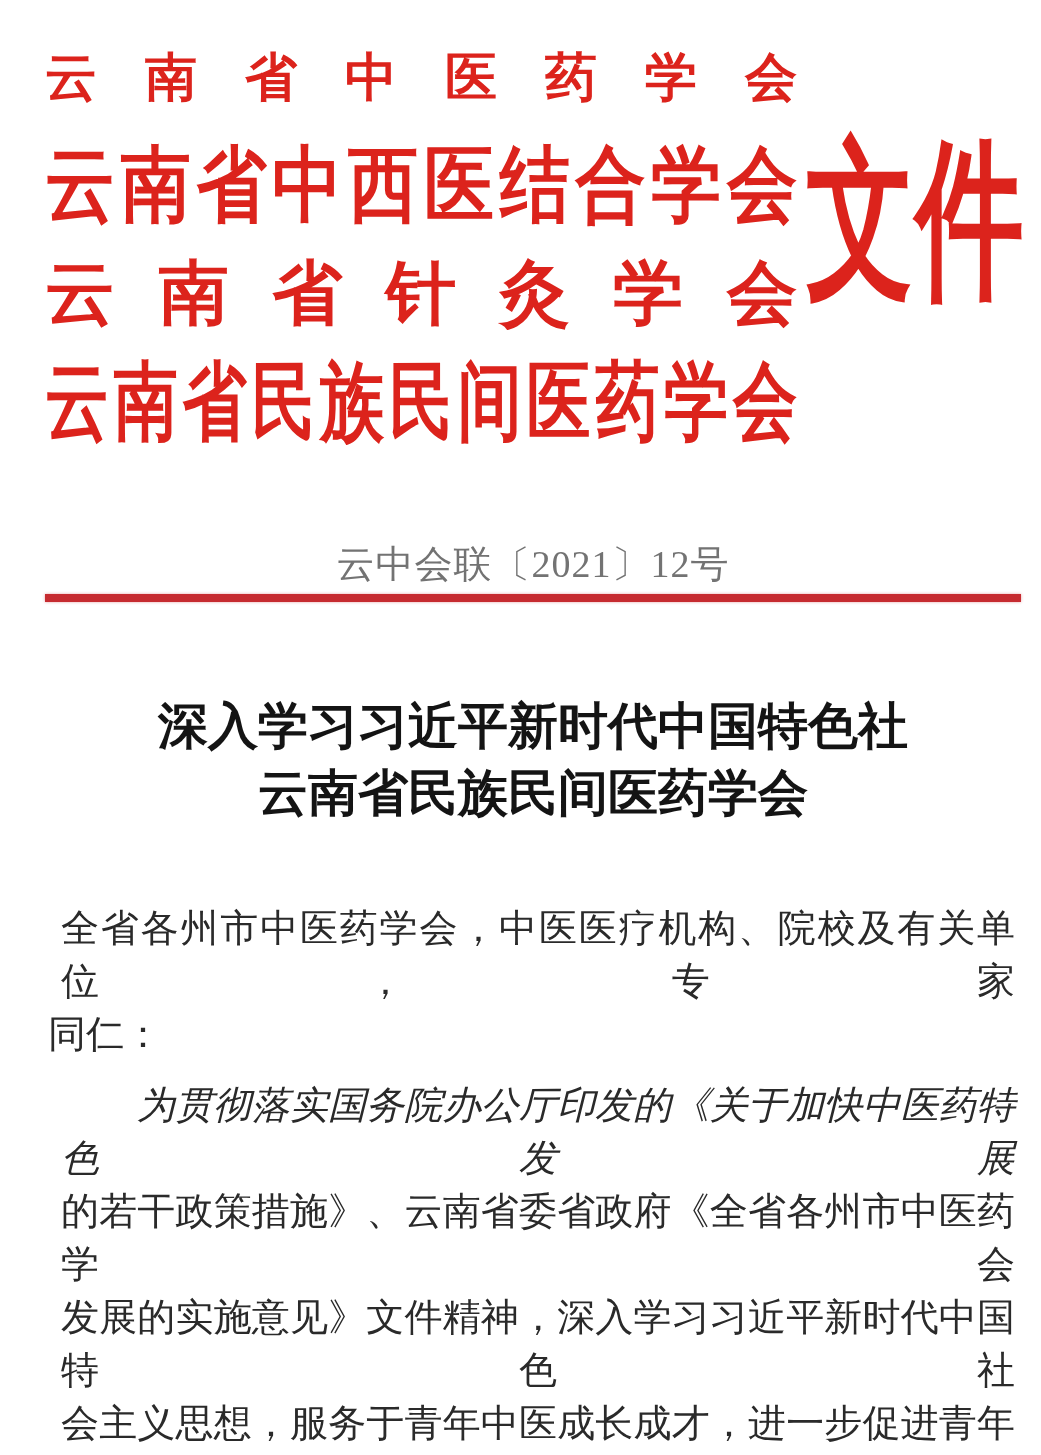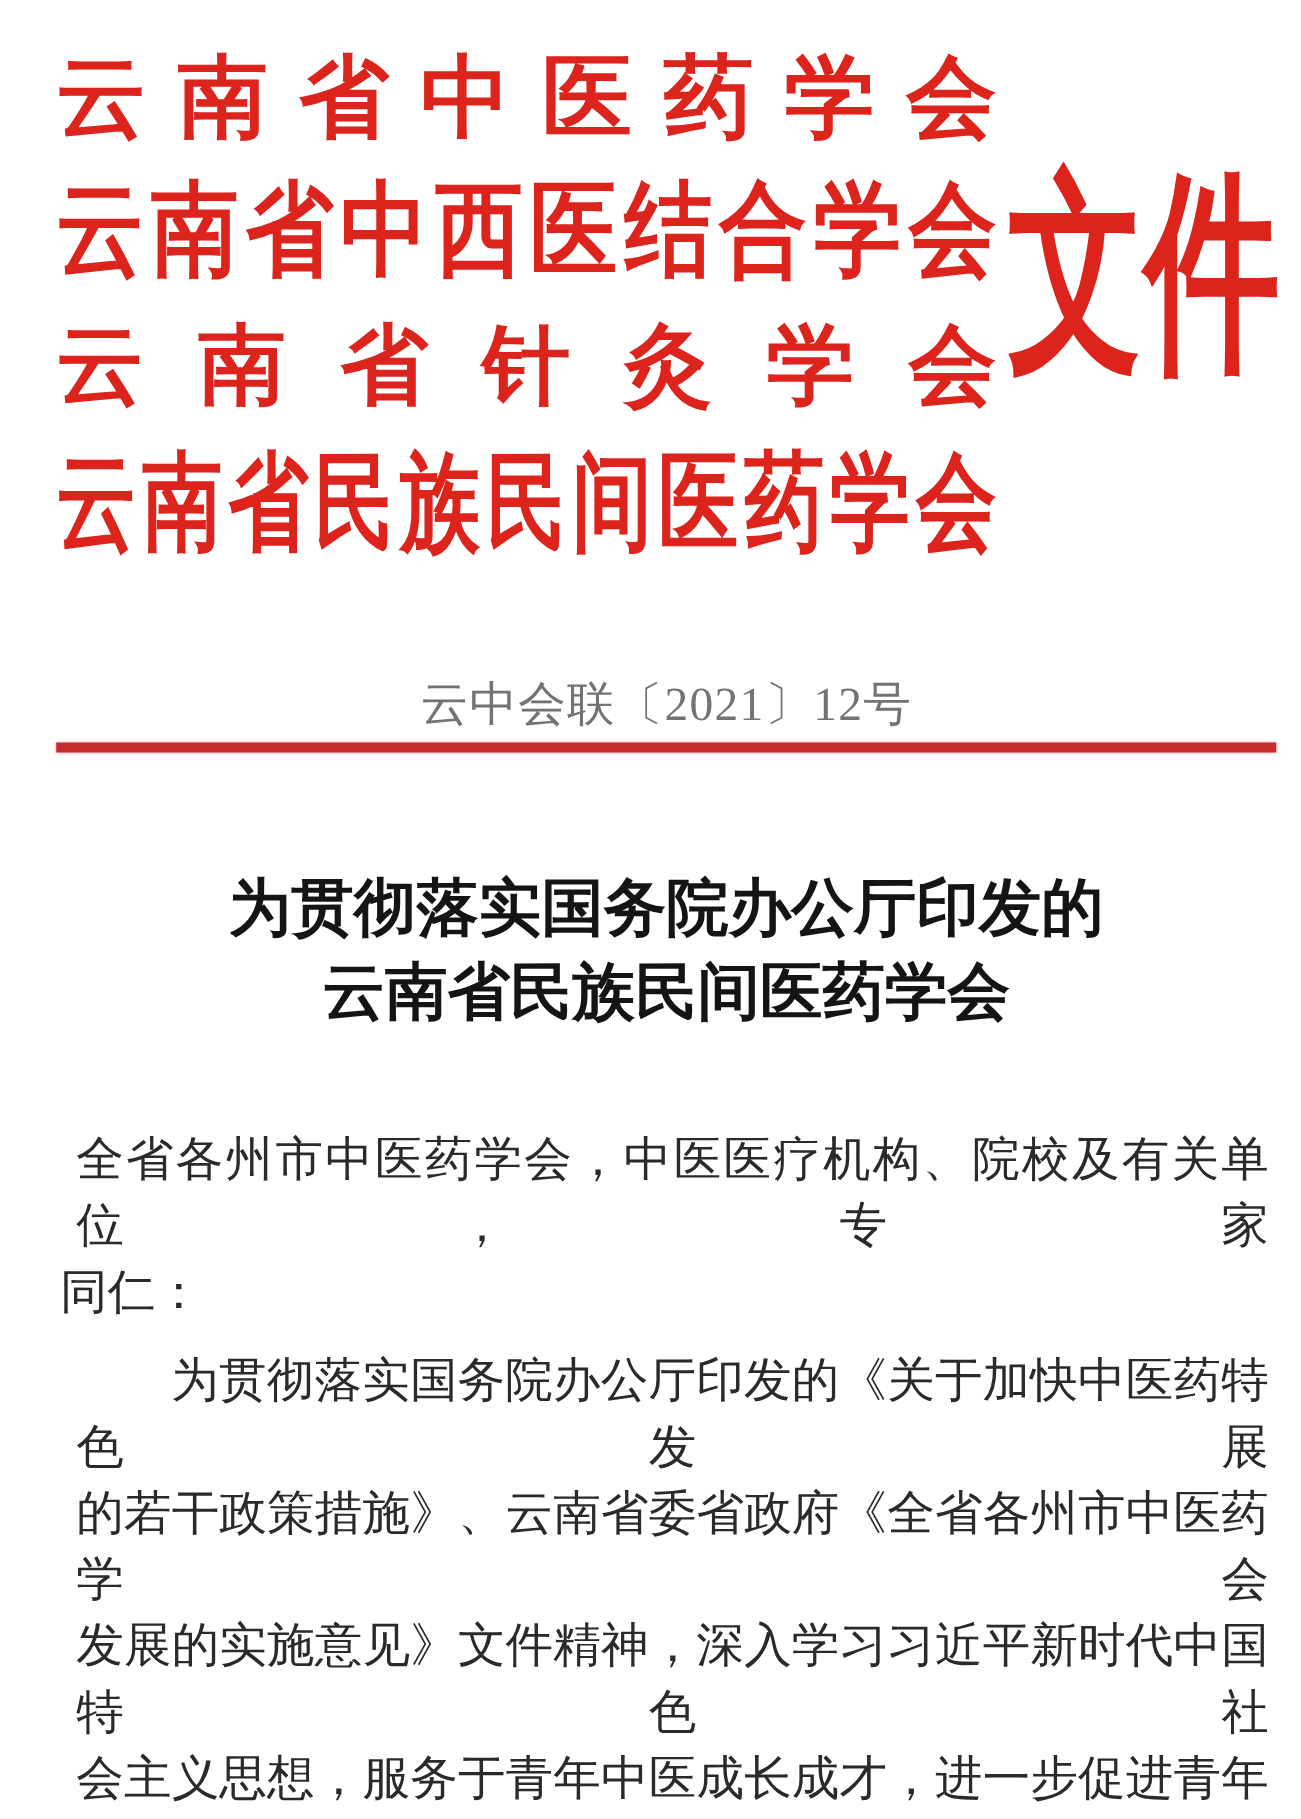--- a/index.html
+++ b/index.html
@@ -21,21 +21,21 @@
   .letterhead{position:absolute;top:28px;left:45px;right:16px;height:430px;}
   .orgs{width:752px;}
   .org{
     color:var(--header-red,#dc231c);
     font-weight:bold;
     text-align:justify;
     text-align-last:justify;
     -moz-text-align-last:justify;
     white-space:nowrap;
   }
-  .org-1{font-size:72px;height:108px;line-height:100px;}
+  .org-1{font-size:52px;height:108px;line-height:100px;}
   .org-2{font-size:70px;height:112px;line-height:102px;transform:scaleY(1.18);}
   .org-3{font-size:70px;height:108px;line-height:92px;}
   .org-4{font-size:64px;height:100px;line-height:96px;transform:scaleY(1.34);}
   .doc-type{
     position:absolute;top:106px;right:0;
     color:var(--header-red,#dc231c);
     font-weight:bold;
     font-size:150px;line-height:1;
     letter-spacing:2px;white-space:nowrap;
     transform:scale(0.72,1.15);
@@ -72,21 +72,21 @@
   }
   .bl{white-space:nowrap;}
   .bl.j{
     text-align:justify;
     text-align-last:justify;
     -moz-text-align-last:justify;
     white-space:normal;
     margin-left:13px;
   }
   .bl.indent{text-indent:76px;}
-  .bl.gap{margin-top:18px;}
+  .bl.gap{margin-top:18px;font-style:italic;}
 </style>
 </head>
 <body>
 
 <div class="page">
 
   <header class="letterhead">
     <div class="orgs">
       <div class="org org-1">云南省中医药学会</div>
       <div class="org org-2">云南省中西医结合学会</div>
@@ -94,21 +94,21 @@
       <div class="org org-4">云南省民族民间医药学会</div>
     </div>
     <div class="doc-type">文件</div>
   </header>
 
   <div class="doc-number">云中会联〔2021〕12号</div>
 
   <div class="red-rule"></div>
 
   <div class="title">
-    <div>为贯彻落实国务院办公厅印发的</div>
+    <div>深入学习习近平新时代中国特色社</div>
     <div>云南省民族民间医药学会</div>
   </div>
 
   <div class="body-text">
     <div class="bl j">全省各州市中医药学会，中医医疗机构、院校及有关单位，专家</div>
     <div class="bl">同仁：</div>
     <div class="bl j indent gap">为贯彻落实国务院办公厅印发的《关于加快中医药特色发展</div>
     <div class="bl j">的若干政策措施》、云南省委省政府《全省各州市中医药学会</div>
     <div class="bl j">发展的实施意见》文件精神，深入学习习近平新时代中国特色社</div>
     <div class="bl j">会主义思想，服务于青年中医成长成才，进一步促进青年中医之</div>

